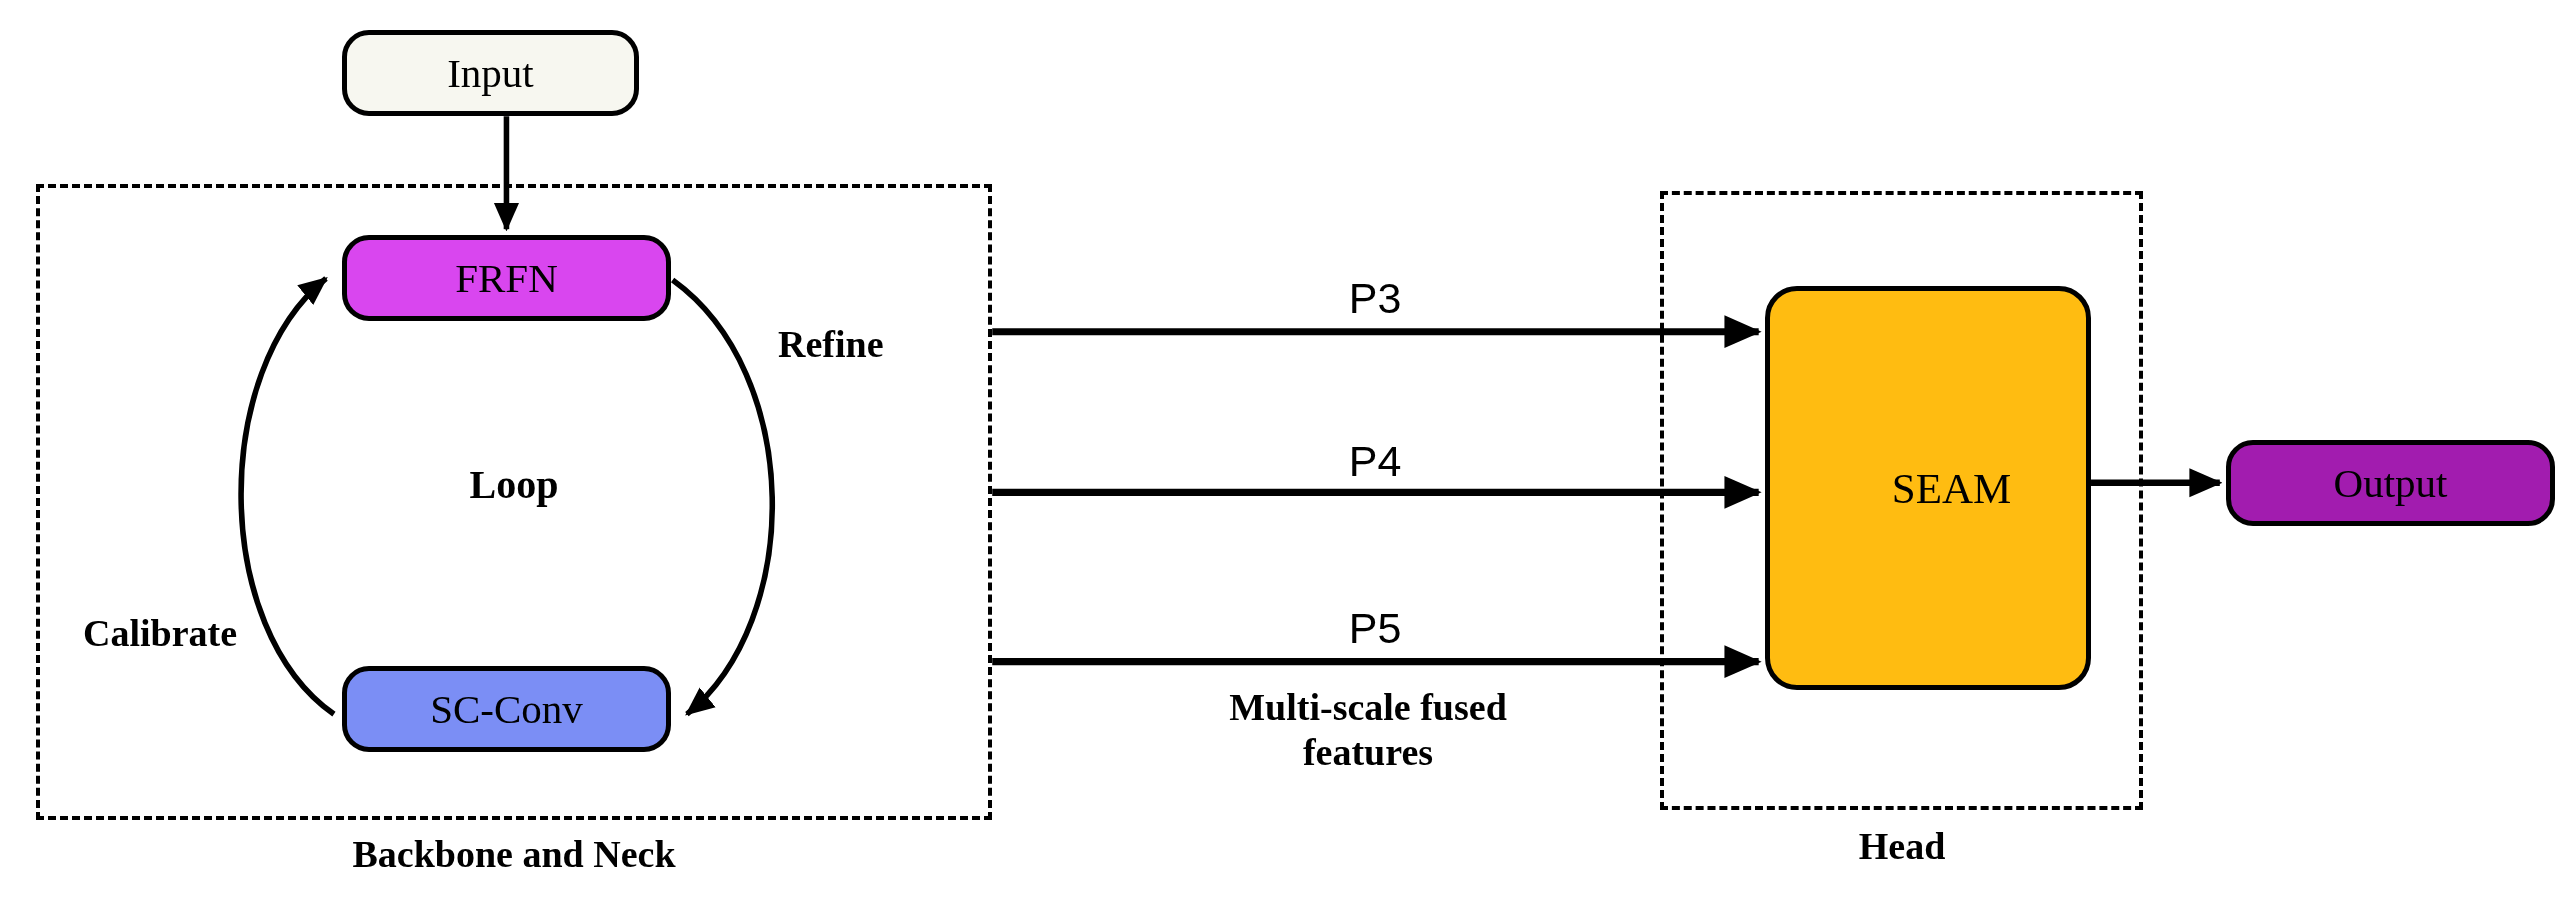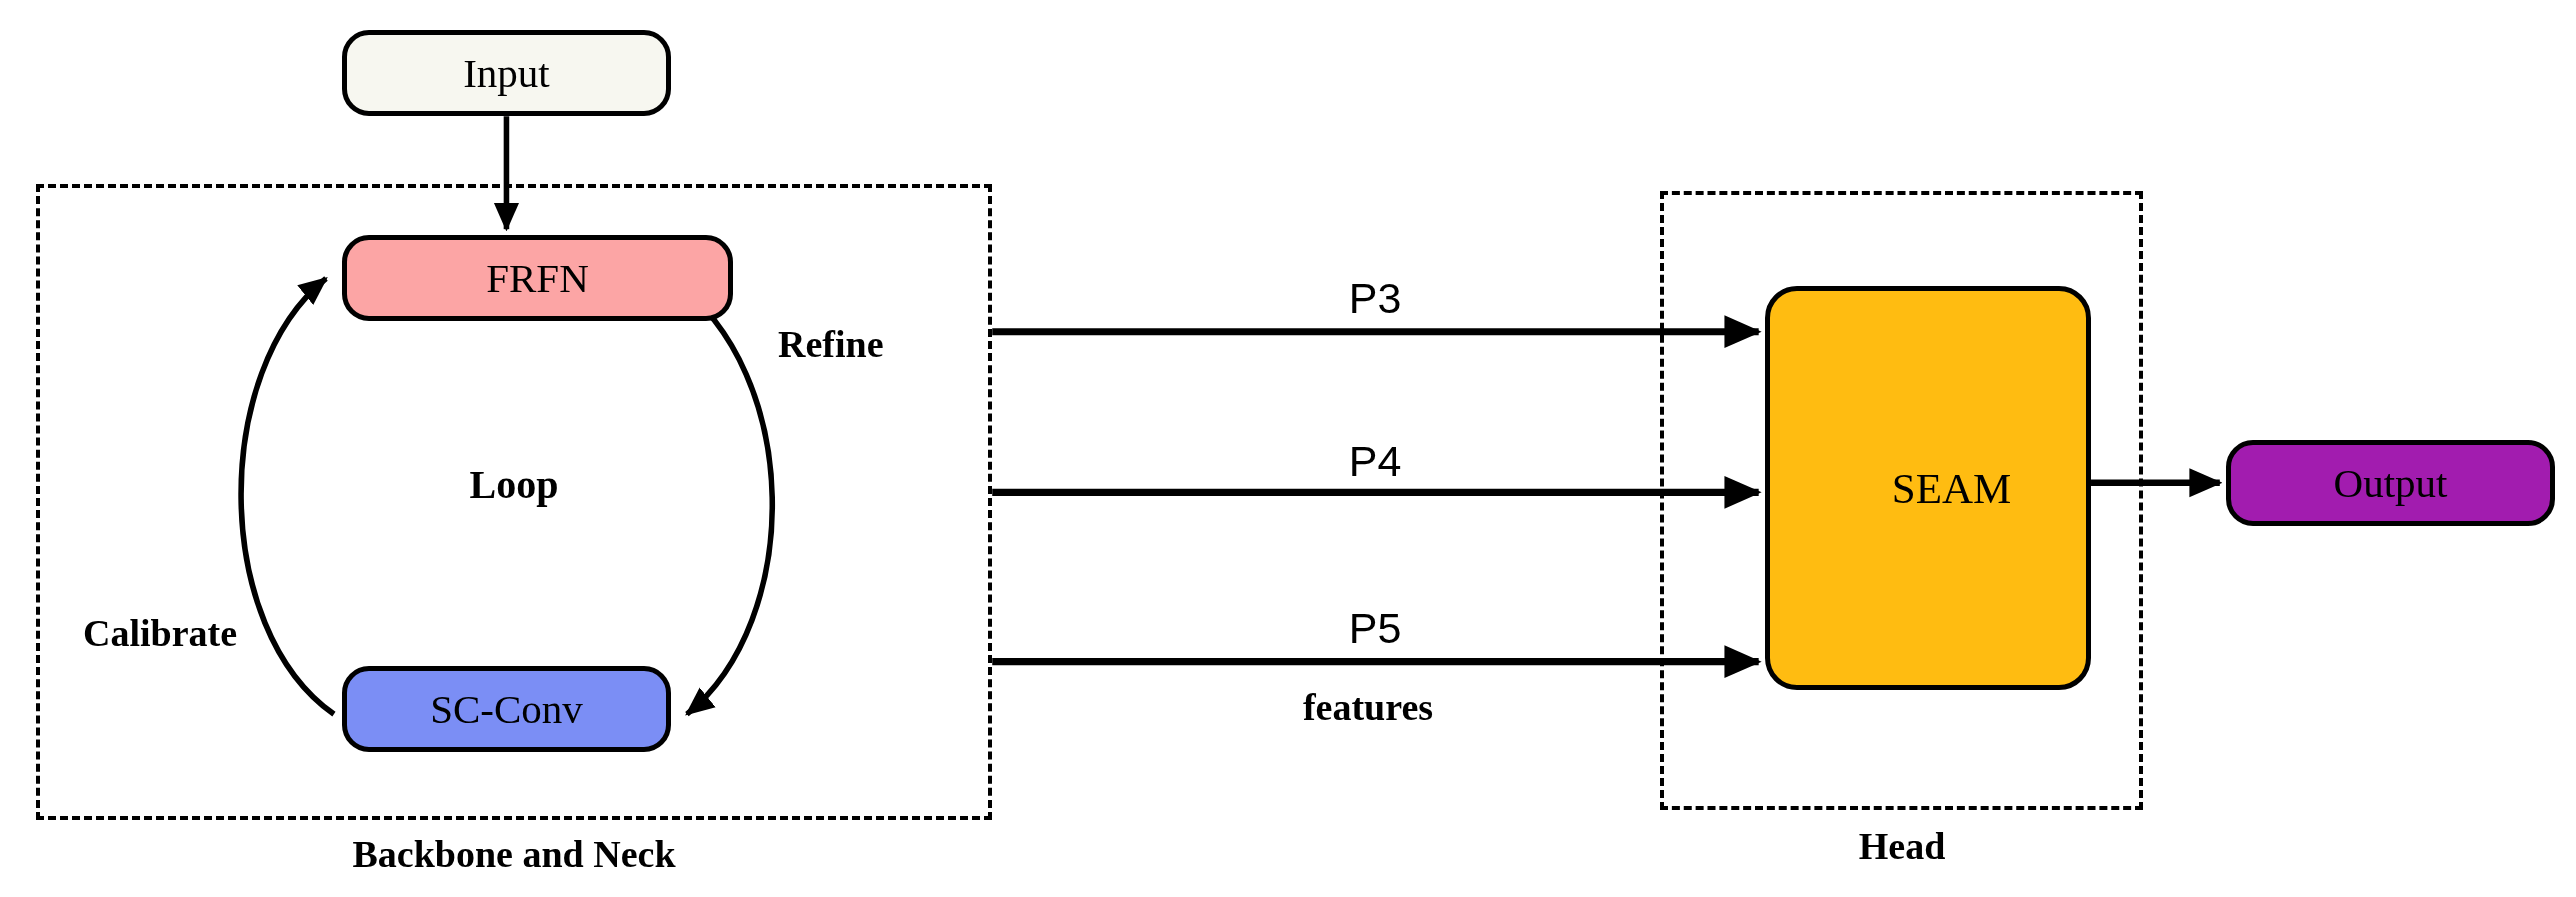--- a/index.html
+++ b/index.html
@@ -31,31 +31,31 @@
     align-items: center;
     justify-content: center;
     font-family: "Liberation Serif", "DejaVu Serif", serif;
     color: #000000;
     line-height: 1;
     white-space: nowrap;
   }
   .node-input {
     left: 342px;
     top: 30px;
-    width: 329px;
+    width: 297px;
     height: 86px;
     background: #f7f7f0;
     font-size: 41px;
   }
   .node-frfn {
     left: 342px;
     top: 235px;
-    width: 391px;
-    height: 86px;
-    background: #fca5a5;
+    width: 329px;
+    height: 86px;
+    background: #d946ef;
     font-size: 41px;
     text-align: right;
   }
   .node-scconv {
     left: 342px;
     top: 666px;
     width: 329px;
     height: 86px;
     background: #7b8ef5;
     font-size: 41px;
@@ -191,20 +191,21 @@
   </div>
 
   <div class="caption cap-refine">Refine</div>
   <div class="caption cap-calibrate">Calibrate</div>
 
   <div class="plabel plabel-p3">P3</div>
   <div class="plabel plabel-p4">P4</div>
   <div class="plabel plabel-p5">P5</div>
 
   <div class="caption caption-center cap-fused">
+    <div>Multi-scale fused</div>
     <div>features</div>
   </div>
 
   <div class="caption caption-center cap-backbone">Backbone and Neck</div>
   <div class="caption caption-center cap-head">Head</div>
 
 </div>
 
 
 </body></html>

